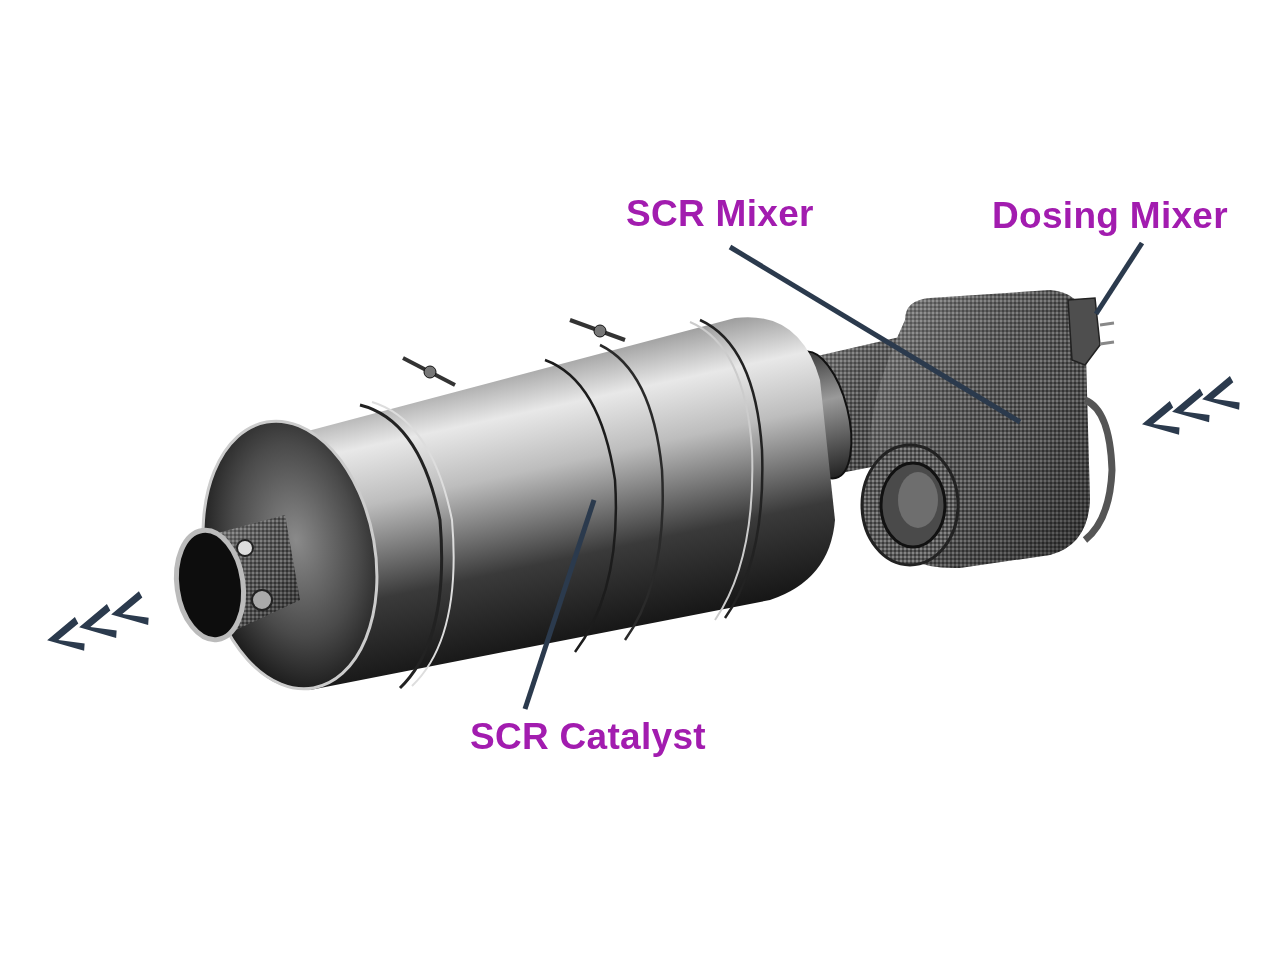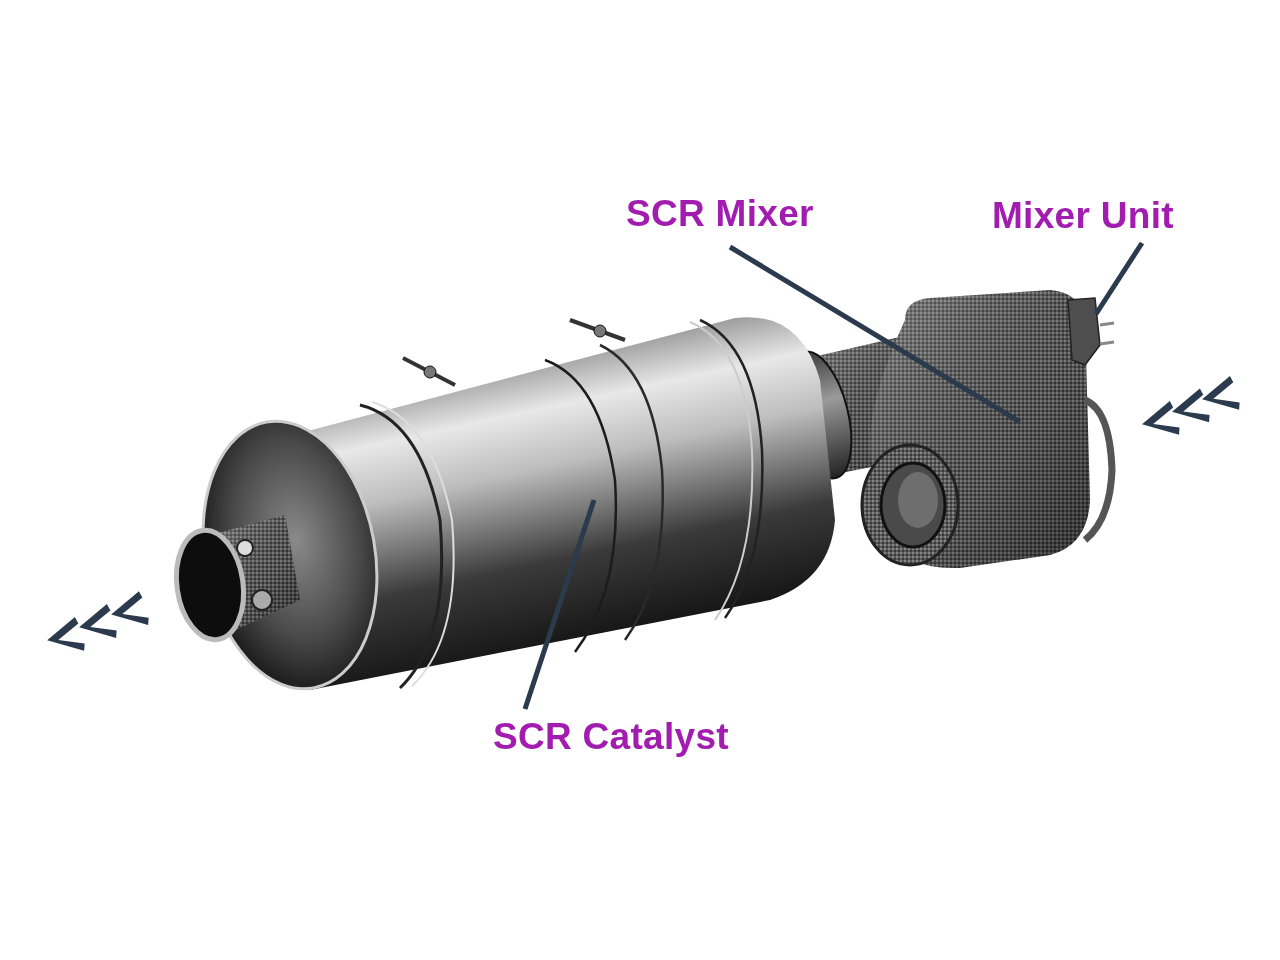--- a/index.html
+++ b/index.html
@@ -1,21 +1,21 @@
 <!DOCTYPE html>
 <html><head>
   <meta charset="utf-8">
   <style>
     html, body { margin: 0; padding: 0; background: #ffffff; }
     body { width: 1280px; height: 960px; position: relative; overflow: hidden; font-family: "Liberation Sans", sans-serif; }
     #stage { position: absolute; left: 0; top: 0; width: 1280px; height: 960px; }
     .label { position: absolute; font-weight: bold; color: #a21caf; font-size: 37px; letter-spacing: 0.3px; white-space: nowrap; }
     #lbl-mixer { left: 626px; top: 193px; }
     #lbl-dosing { left: 992px; top: 195px; }
-    #lbl-catalyst { left: 470px; top: 716px; margin-left: 23px; }
+    #lbl-catalyst { left: 470px; top: 716px; }
   </style>
 </head>
 <body>
 
 <div id="stage">
   <svg width="1280" height="960" viewBox="0 0 1280 960" xmlns="http://www.w3.org/2000/svg">
     <defs>
       <linearGradient id="metalBody" x1="0" y1="0" x2="0.35" y2="1">
         <stop offset="0" stop-color="#1a1a1a"></stop>
         <stop offset="0.18" stop-color="#6a6a6a"></stop>
@@ -110,15 +110,15 @@
       <polygon points="1204,403 1236,386 1238,393 1215,405 1240,414 1238,421"></polygon>
     </g>
     <g fill="#2b3a4d" transform="rotate(-12 95 625)">
       <polygon points="45,630 77,613 79,620 56,632 81,641 79,648"></polygon>
       <polygon points="79,624 111,607 113,614 90,626 115,635 113,642"></polygon>
       <polygon points="113,618 145,601 147,608 124,620 149,629 147,636"></polygon>
     </g>
   </svg>
 
   <div id="lbl-mixer" class="label">SCR Mixer</div>
-  <div id="lbl-dosing" class="label">Mixer Unit</div>
+  <div id="lbl-dosing" class="label">Dosing Mixer</div>
   <div id="lbl-catalyst" class="label">SCR Catalyst</div>
 </div>
 
 </body></html>

